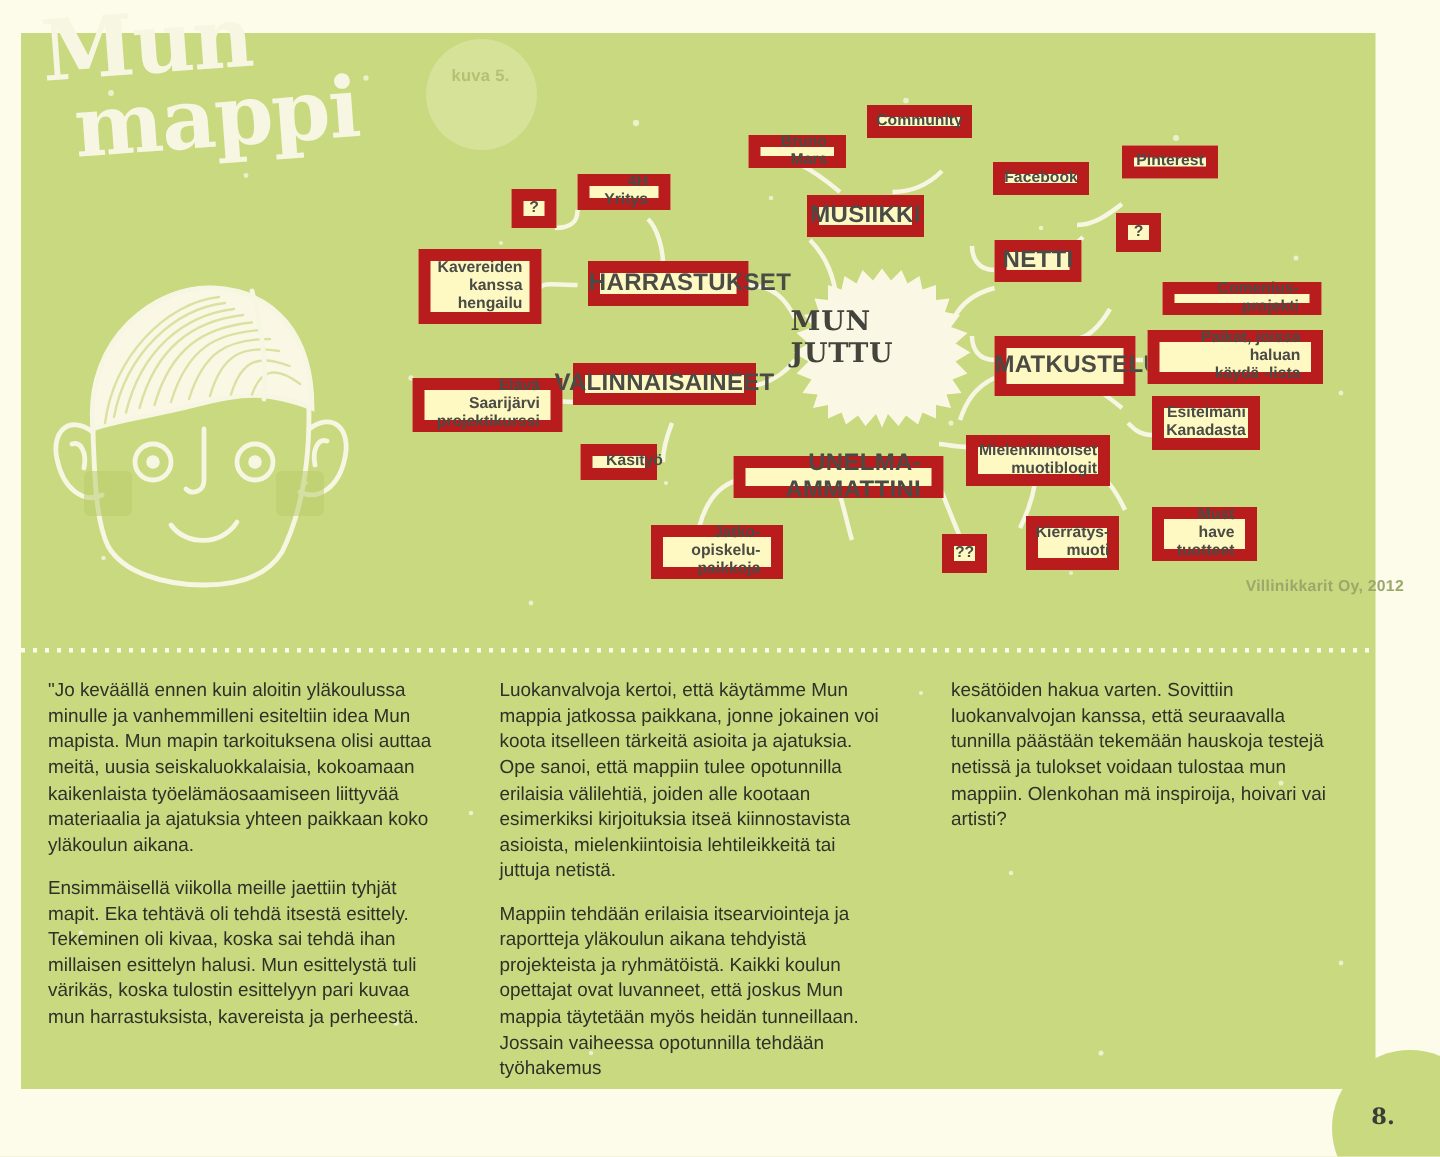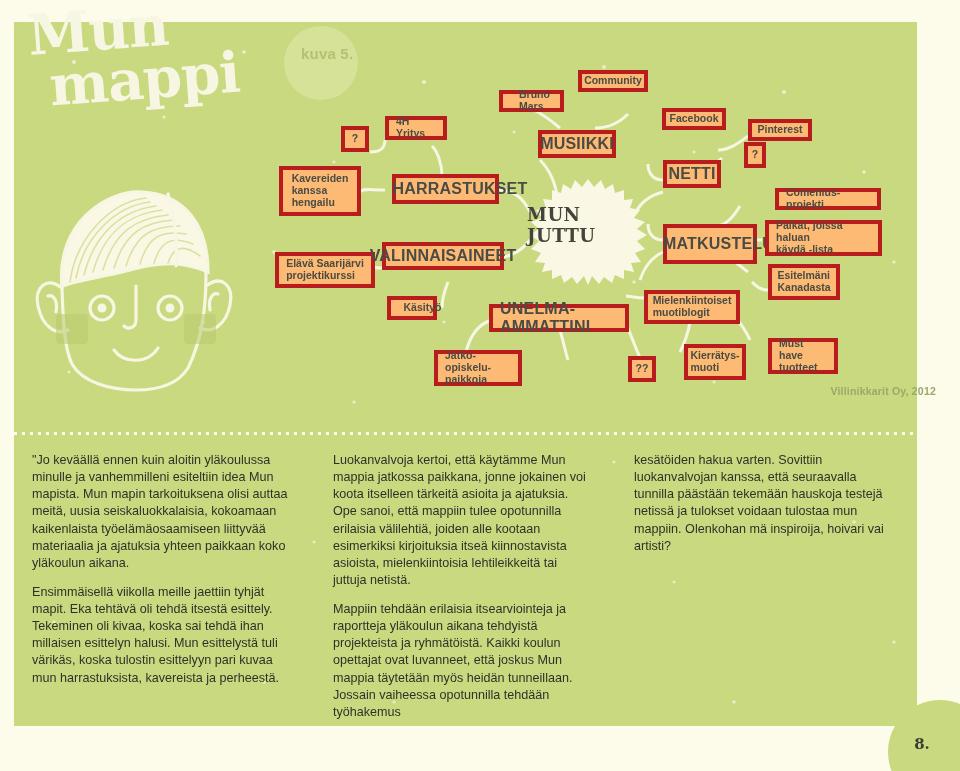--- a/index.html
+++ b/index.html
@@ -40,36 +40,36 @@
   #title-line2 { font-size: 56px; display:block; margin-left: 18px; }
 
   
   #kuva-circle {
     position: absolute; left: 284px; top: 26px;
     width: 74px; height: 74px; border-radius: 50%;
     background: #d6e298;
   }
   #kuva-label {
     position: absolute; left: 301px; top: 45px;
-    font-size: 15px; color: #b4c173; font-weight: bold;
+    font-size: 11px; color: #b4c173; font-weight: bold;
     letter-spacing: .2px;
   }
 
   
   #face { position: absolute; left: 18px; top: 168px; }
 
   
   #mindmap { position: absolute; left: 0; top: 0; width: 903px; height: 400px; }
   .node {
     position: absolute;
-    background: #fdba74;
-    border: 4px solid #b91c1c;
+    background: #fef9c3;
+    border: 8px solid #b91c1c;
     color: #4a4b44;
     font-weight: bold;
-    text-align: left;
+    text-align: right;
     display: flex; align-items: center; justify-content: center;
     line-height: 1.12;
     padding: 3px 7px;
     white-space: pre-line;
   }
   .n-sm  { font-size: 10.5px; }
   .n-md  { font-size: 16px; letter-spacing: .2px; }
 
   
   #starburst {
@@ -280,21 +280,21 @@
     <div class="node n-md" style="left:392px; top:174px; width:107px; height:30px;padding-left:36px;">HARRASTUKSET</div>
 
     <div class="node n-sm" style="left:499px; top:90px; width:65px; height:22px;padding-left:16px;">Bruno Mars</div>
 
     <div class="node n-sm" style="left:578px; top:70px; width:70px; height:22px;">Community</div>
 
     <div class="node n-md" style="left:538px; top:130px; width:78px; height:28px;">MUSIIKKI</div>
 
     <div class="node n-sm" style="left:662px; top:108px; width:64px; height:22px;">Facebook</div>
 
-    <div class="node n-sm" style="left:748px; top:97px; width:64px; height:22px;margin-top:22px;">Pinterest</div>
+    <div class="node n-sm" style="left:748px; top:97px; width:64px; height:22px;">Pinterest</div>
 
     <div class="node n-sm" style="left:744px; top:142px; width:22px; height:26px;">?</div>
 
     <div class="node n-md" style="left:663px; top:160px; width:58px; height:28px;">NETTI</div>
 
     <div class="node n-sm" style="left:775px; top:188px; width:106px; height:22px;">Comenius-projekti</div>
 
     <div class="node n-md" style="left:663px; top:224px; width:94px; height:40px;padding-left:24px;">MATKUSTELU</div>
 
     <div class="node n-sm" style="left:765px; top:220px; width:117px; height:36px;">Paikat, joissa haluan

